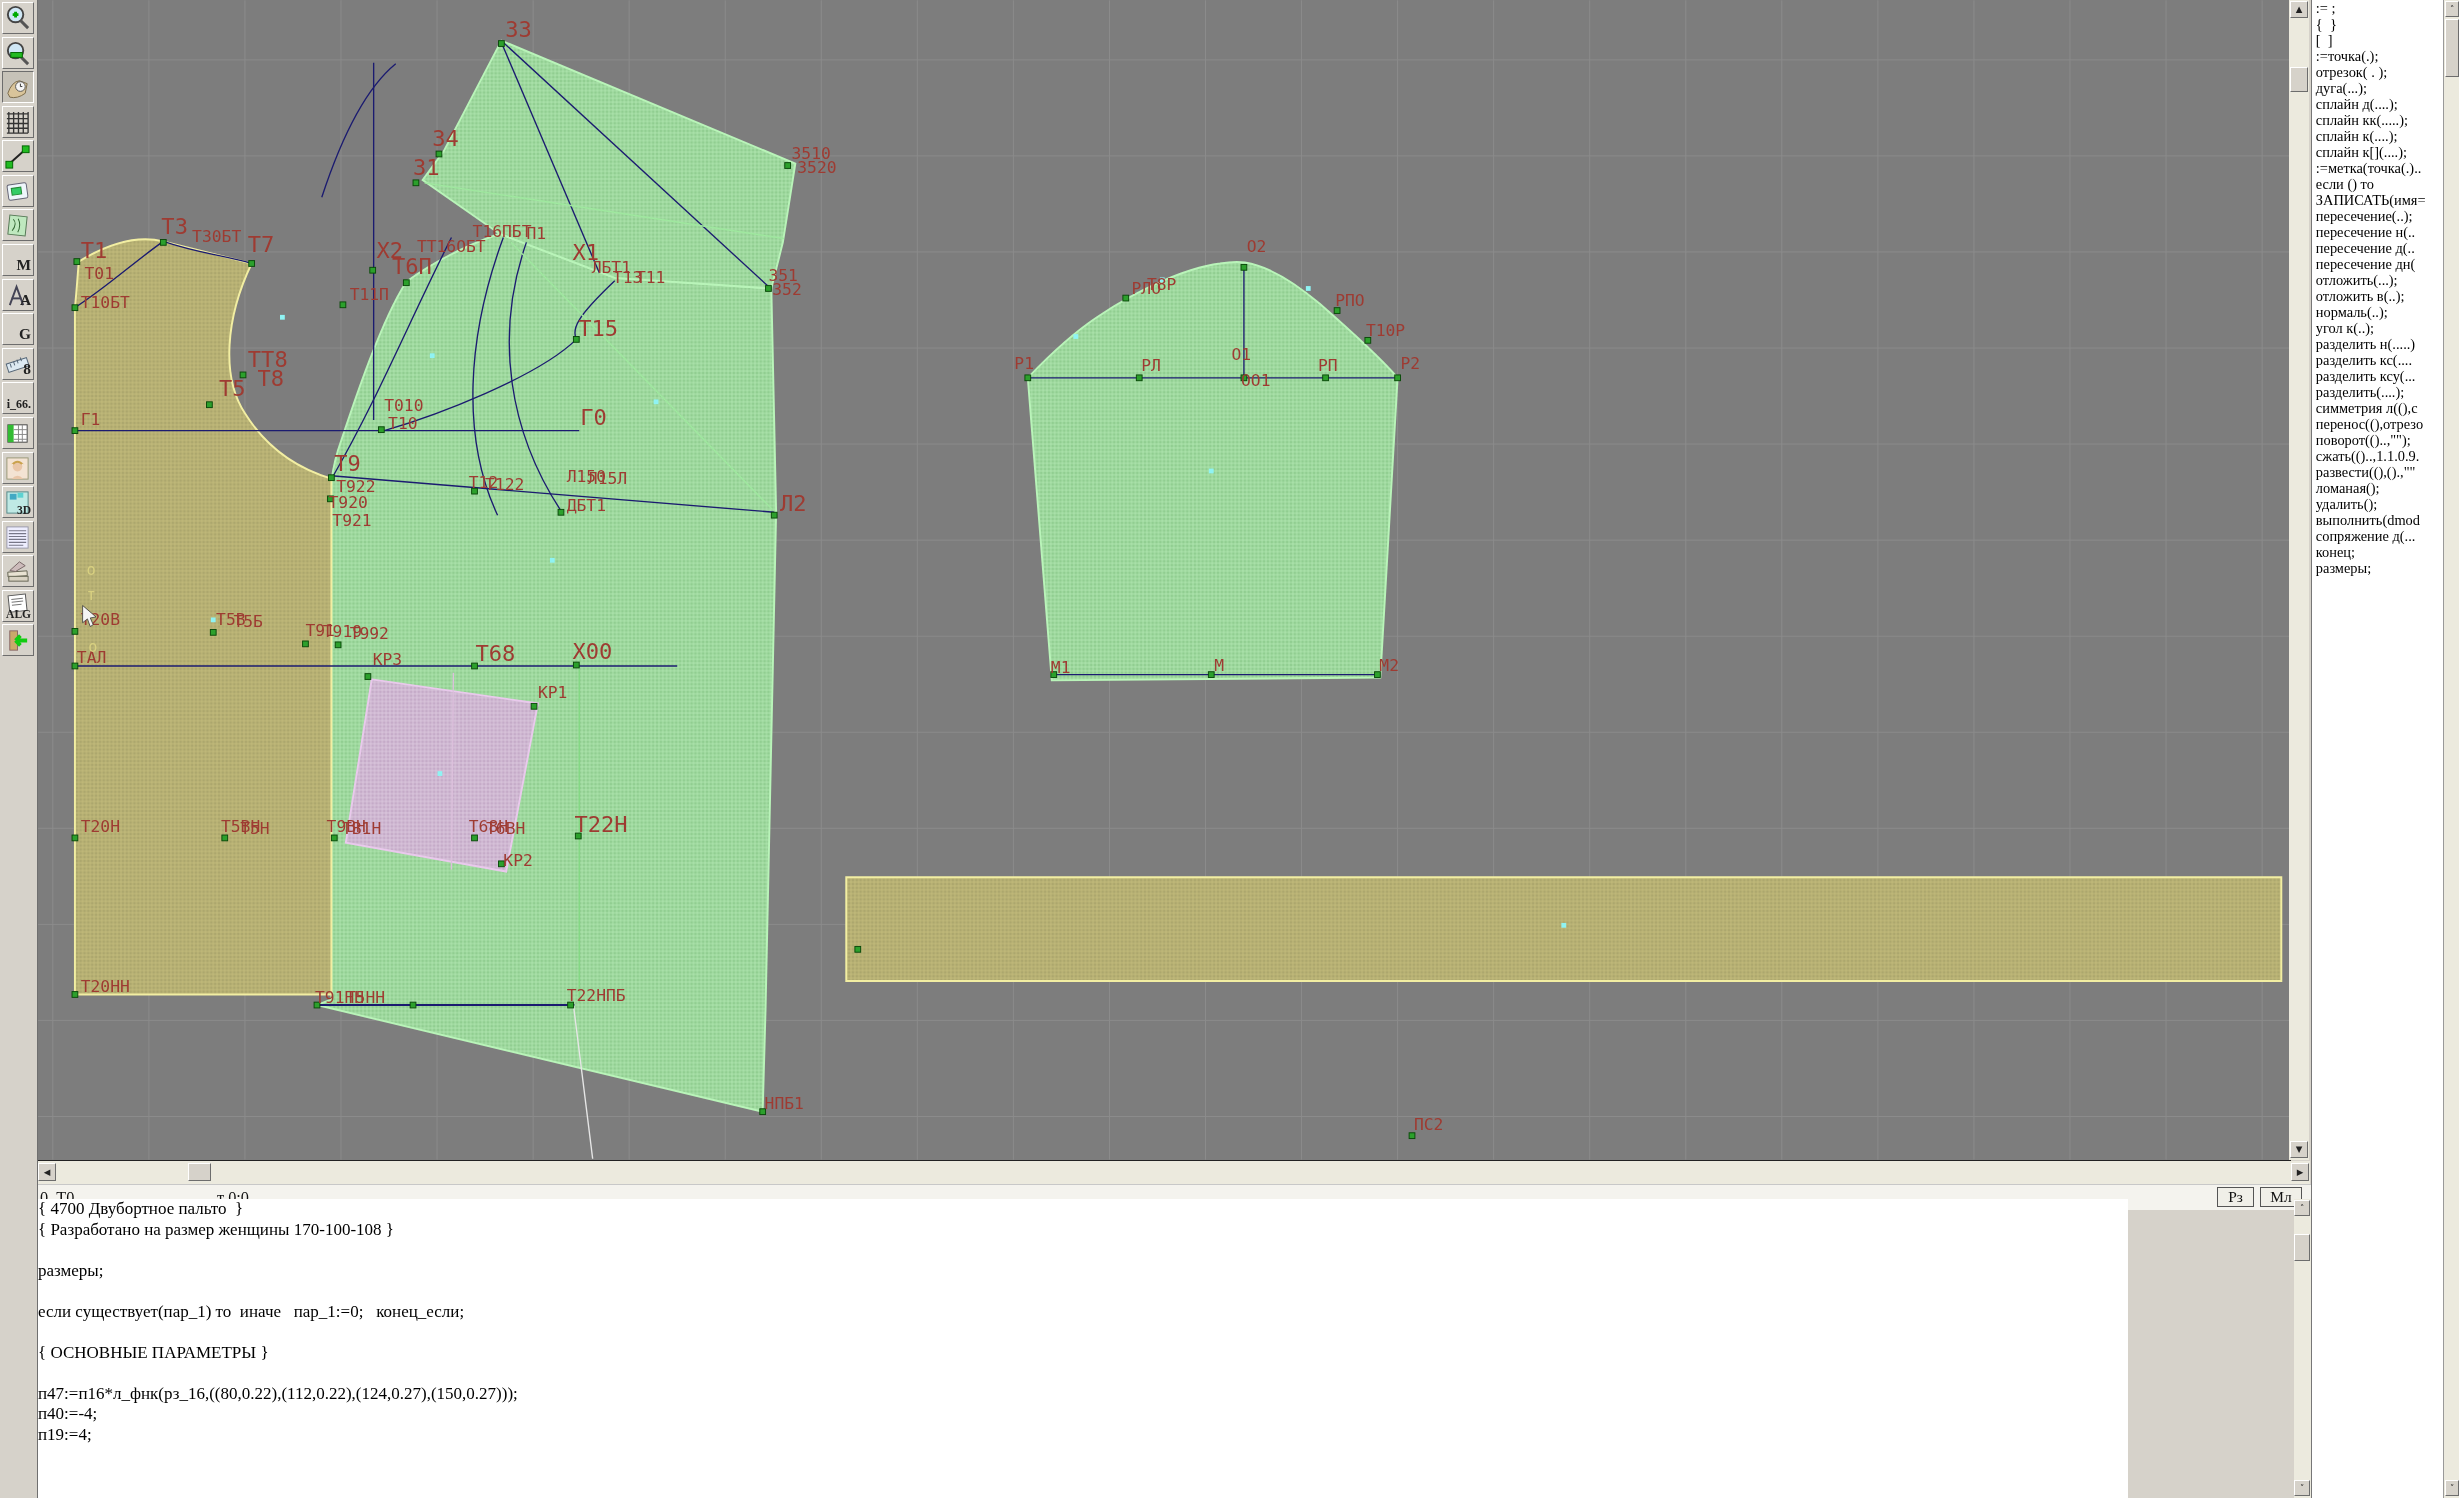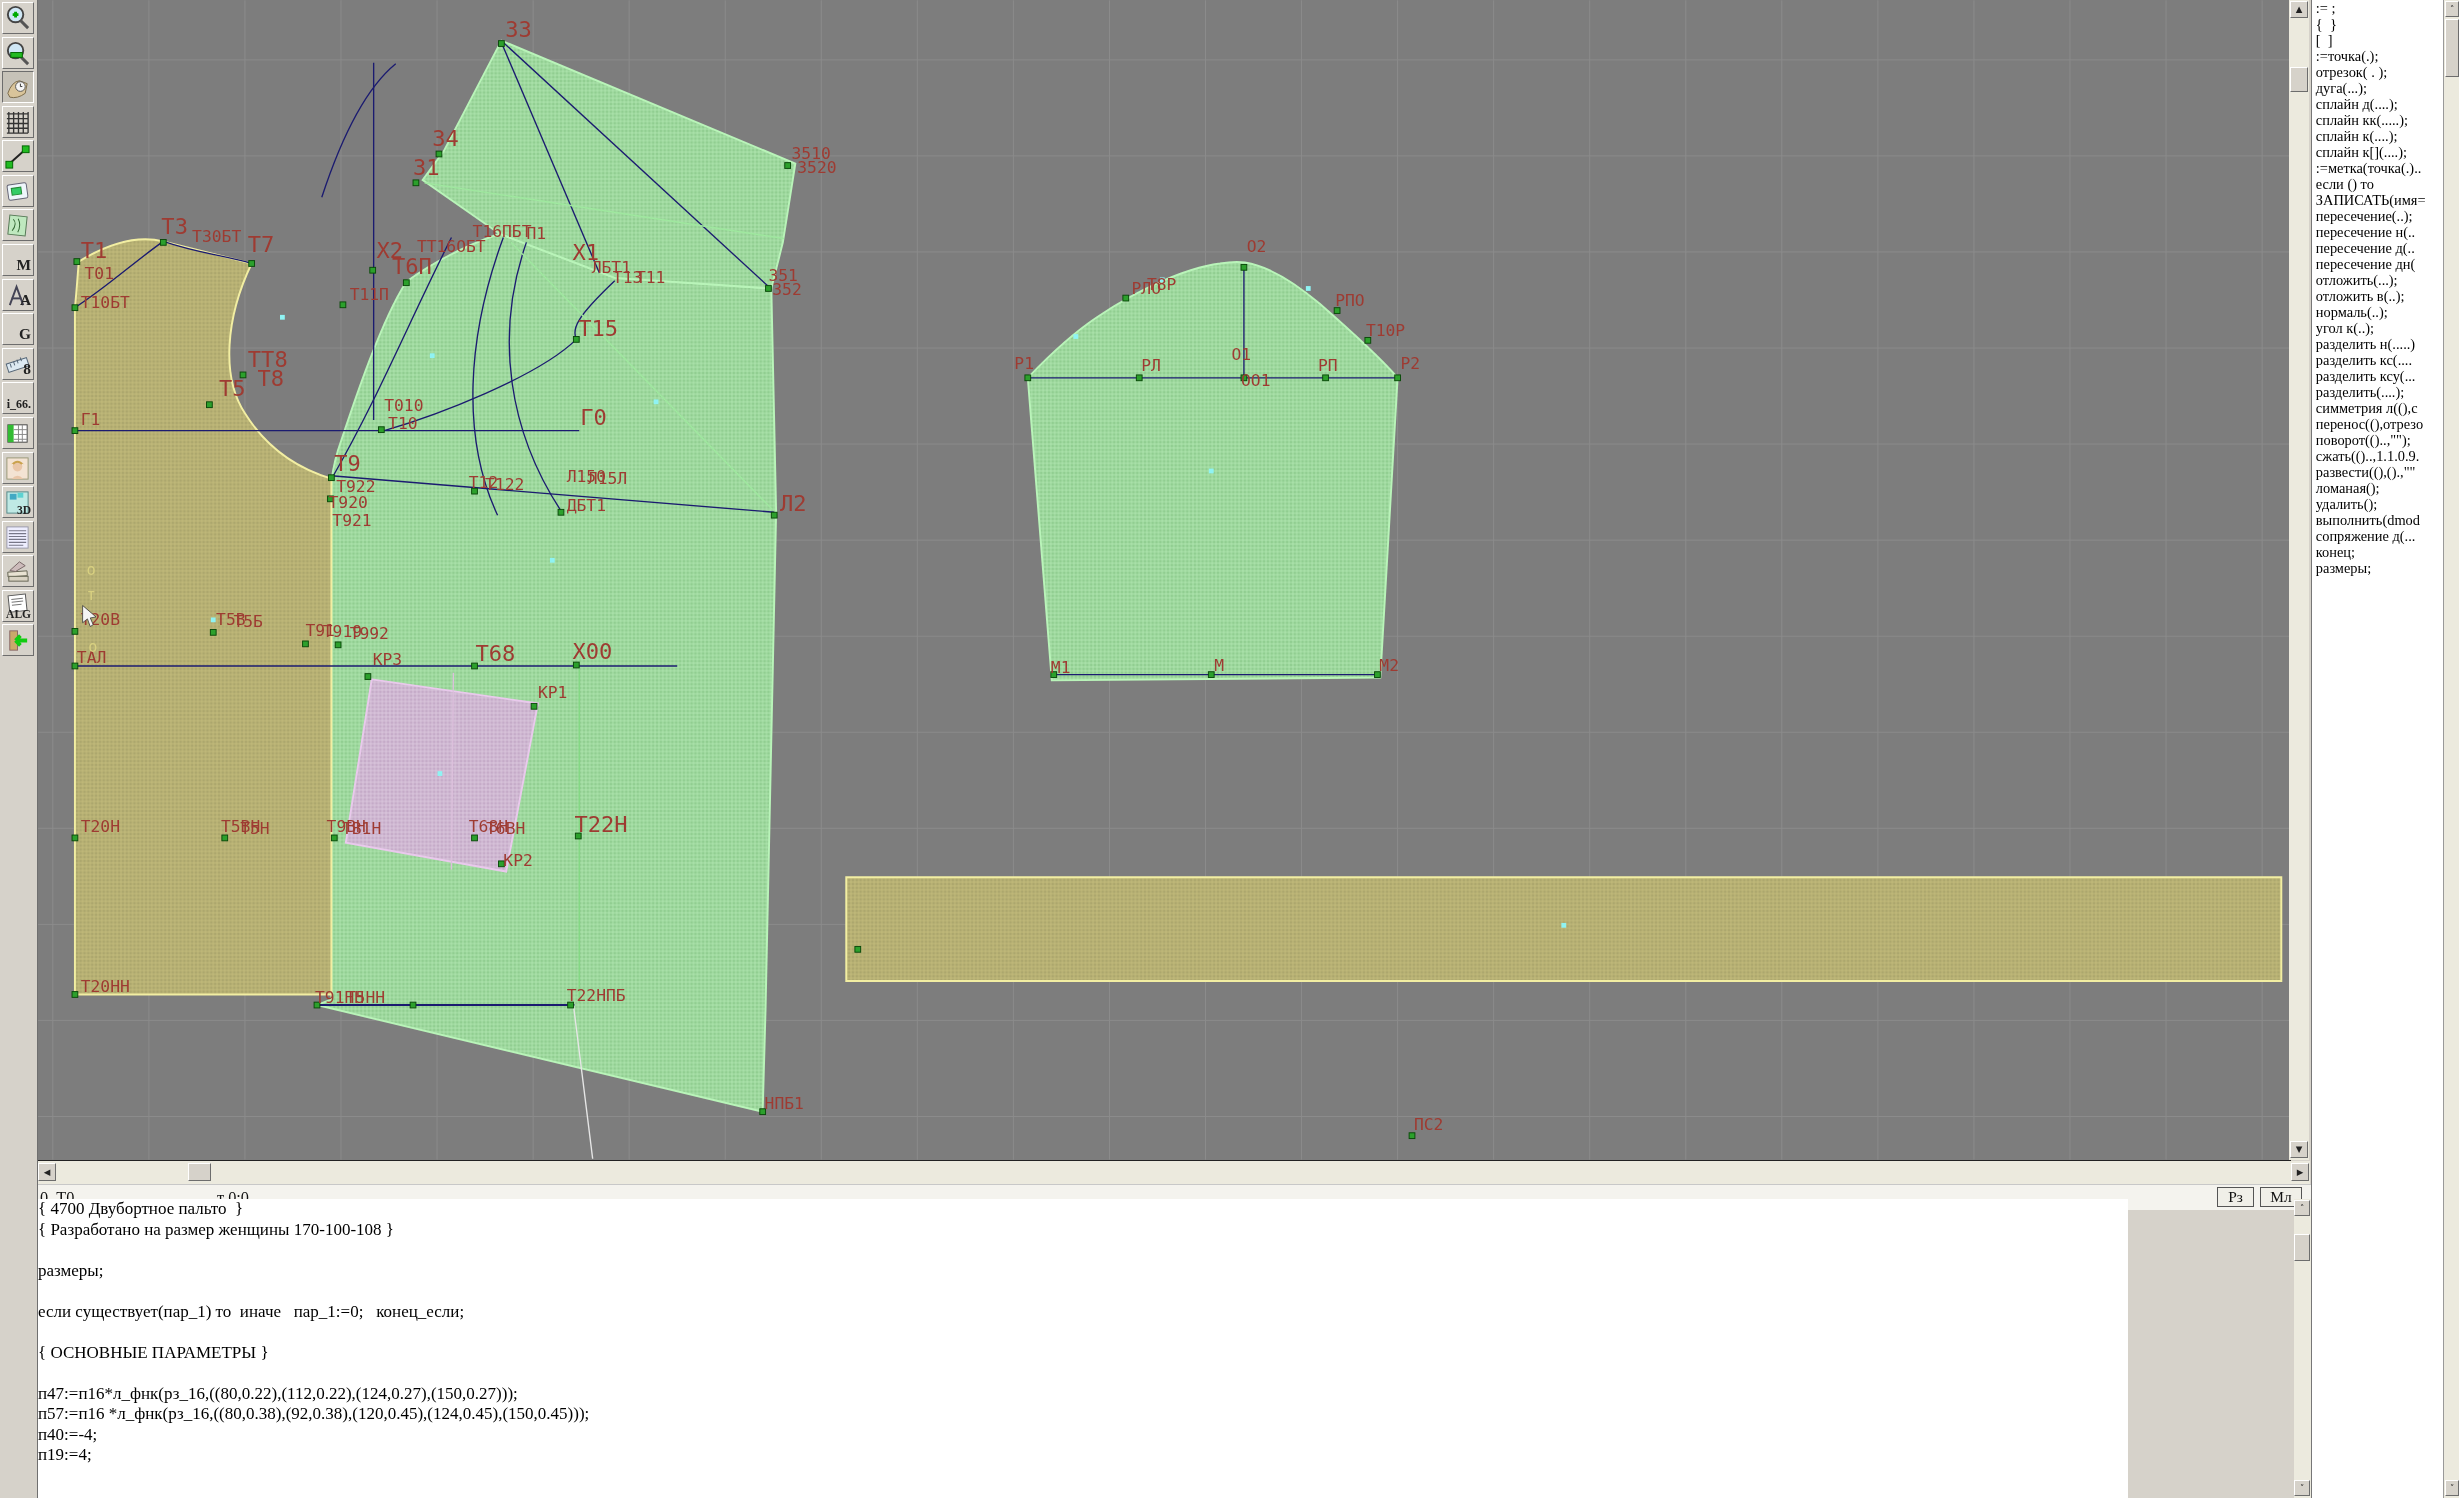--- a/index.html
+++ b/index.html
@@ -437,21 +437,20 @@
       <div class="line">{ 4700 Двубортное пальто  }</div>
       <div class="line">{ Разработано на размер женщины 170-100-108 }</div>
       <div class="line"> </div>
       <div class="line">размеры;</div>
       <div class="line"> </div>
       <div class="line">если существует(пар_1) то  иначе   пар_1:=0;   конец_если;</div>
       <div class="line"> </div>
       <div class="line">{ ОСНОВНЫЕ ПАРАМЕТРЫ }</div>
       <div class="line"> </div>
       <div class="line">п47:=п16*л_фнк(рз_16,((80,0.22),(112,0.22),(124,0.27),(150,0.27)));</div>
-      <div class="line">п57:=п16 *л_фнк(рз_16,((80,0.38),(92,0.38),(120,0.45),(124,0.45),(150,0.45)));</div>
       <div class="line">п40:=-4;</div>
       <div class="line">п19:=4;</div>
     </div>
 
   <div class="sb" style="left:2294px;top:1199px;width:17.3px;height:300px;">
     <div class="sb-btn" style="left:0px;top:1px;width:16.3px;height:16.3px;">˄</div>
     <div class="sb-thumb" style="left:0px;top:35px;width:16.3px;height:27px;"></div>
     <div class="sb-btn" style="left:0px;top:281px;width:16.3px;height:16.3px;">˅</div>
   </div>
 

